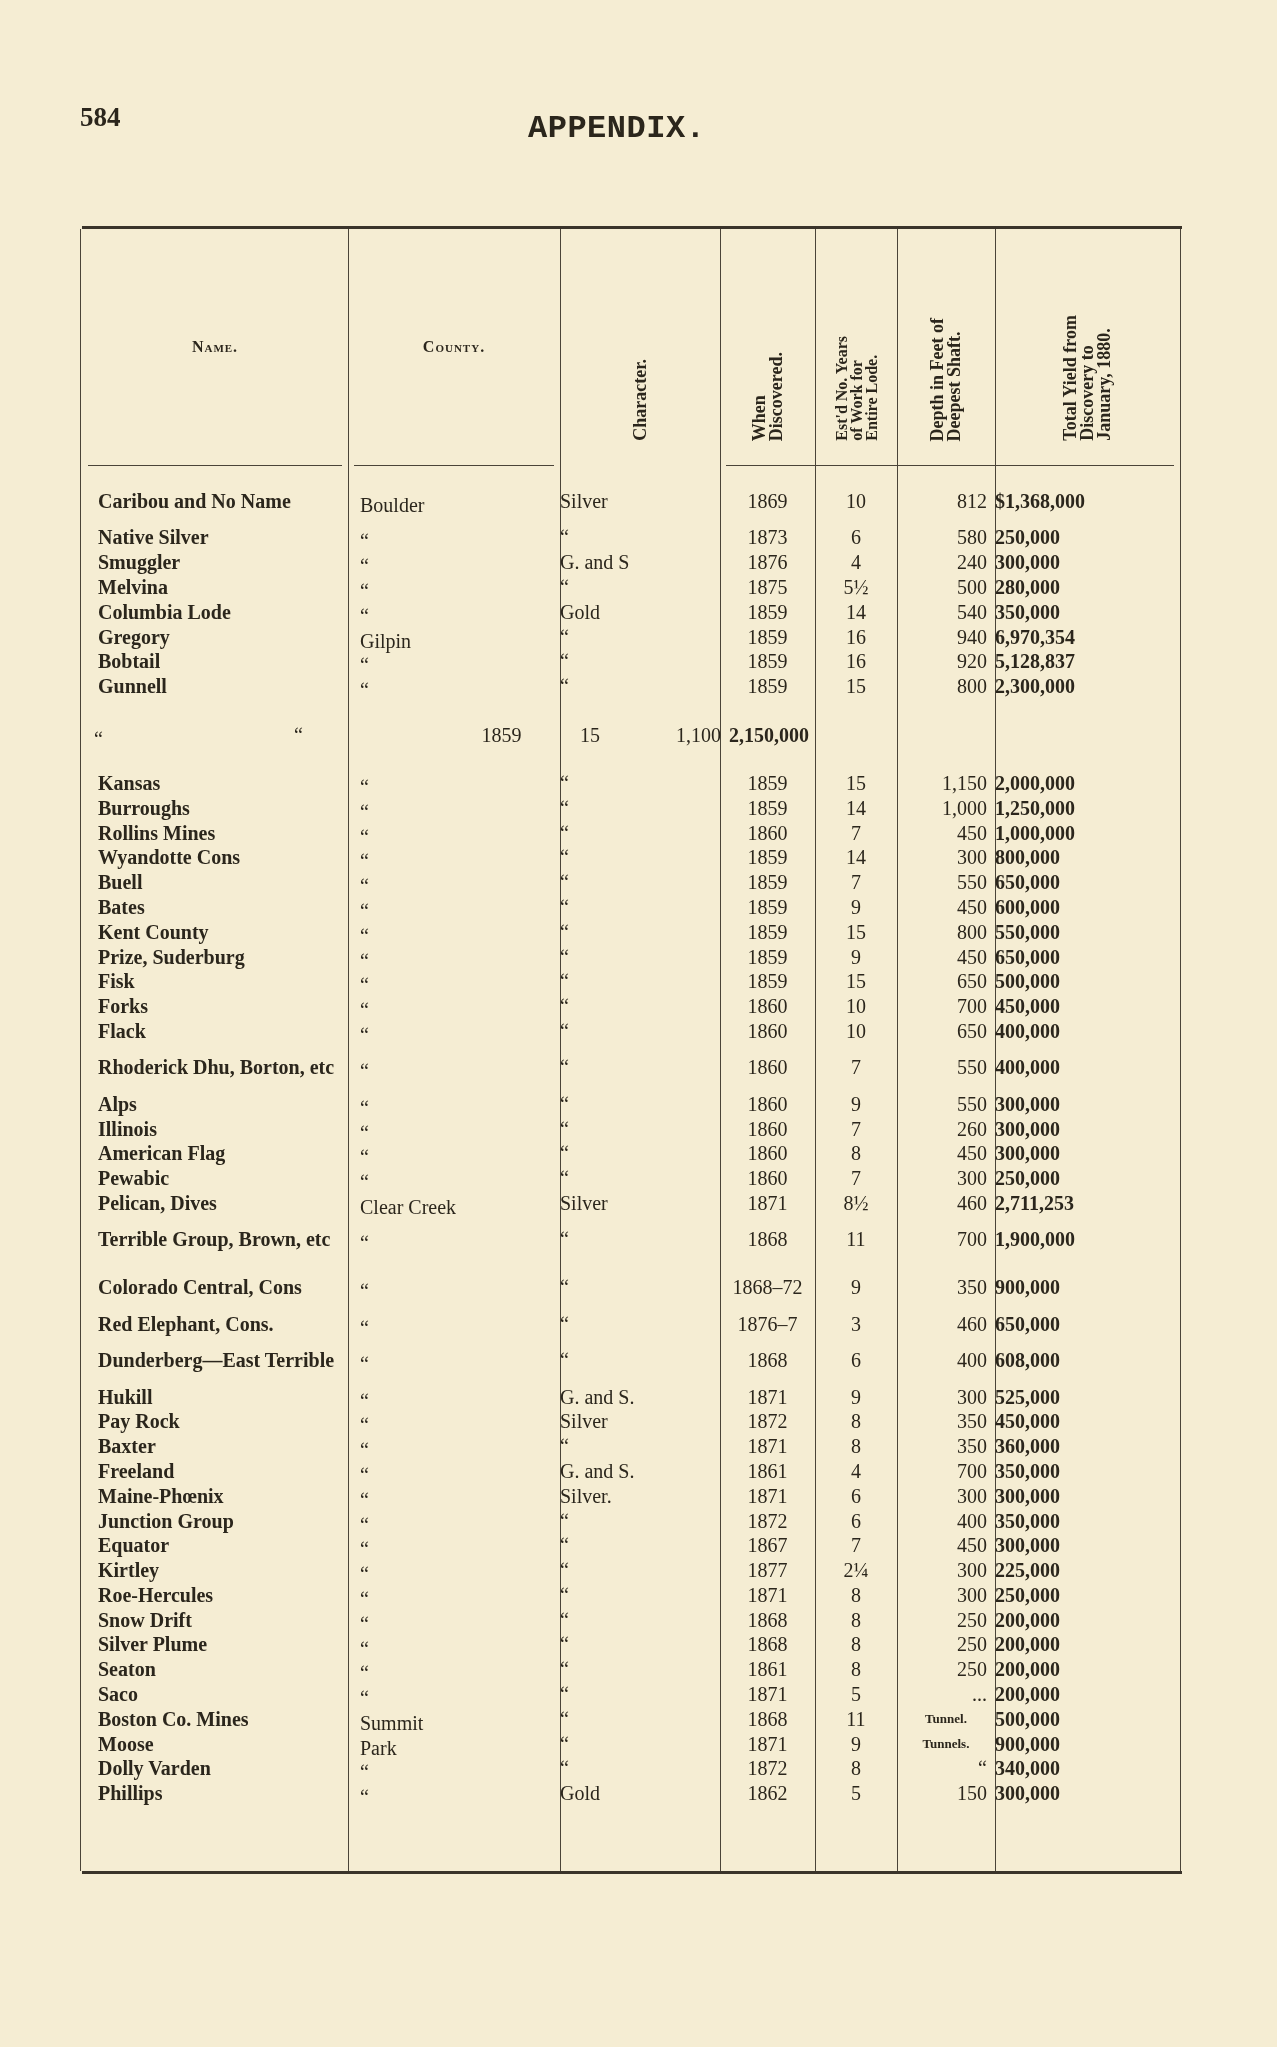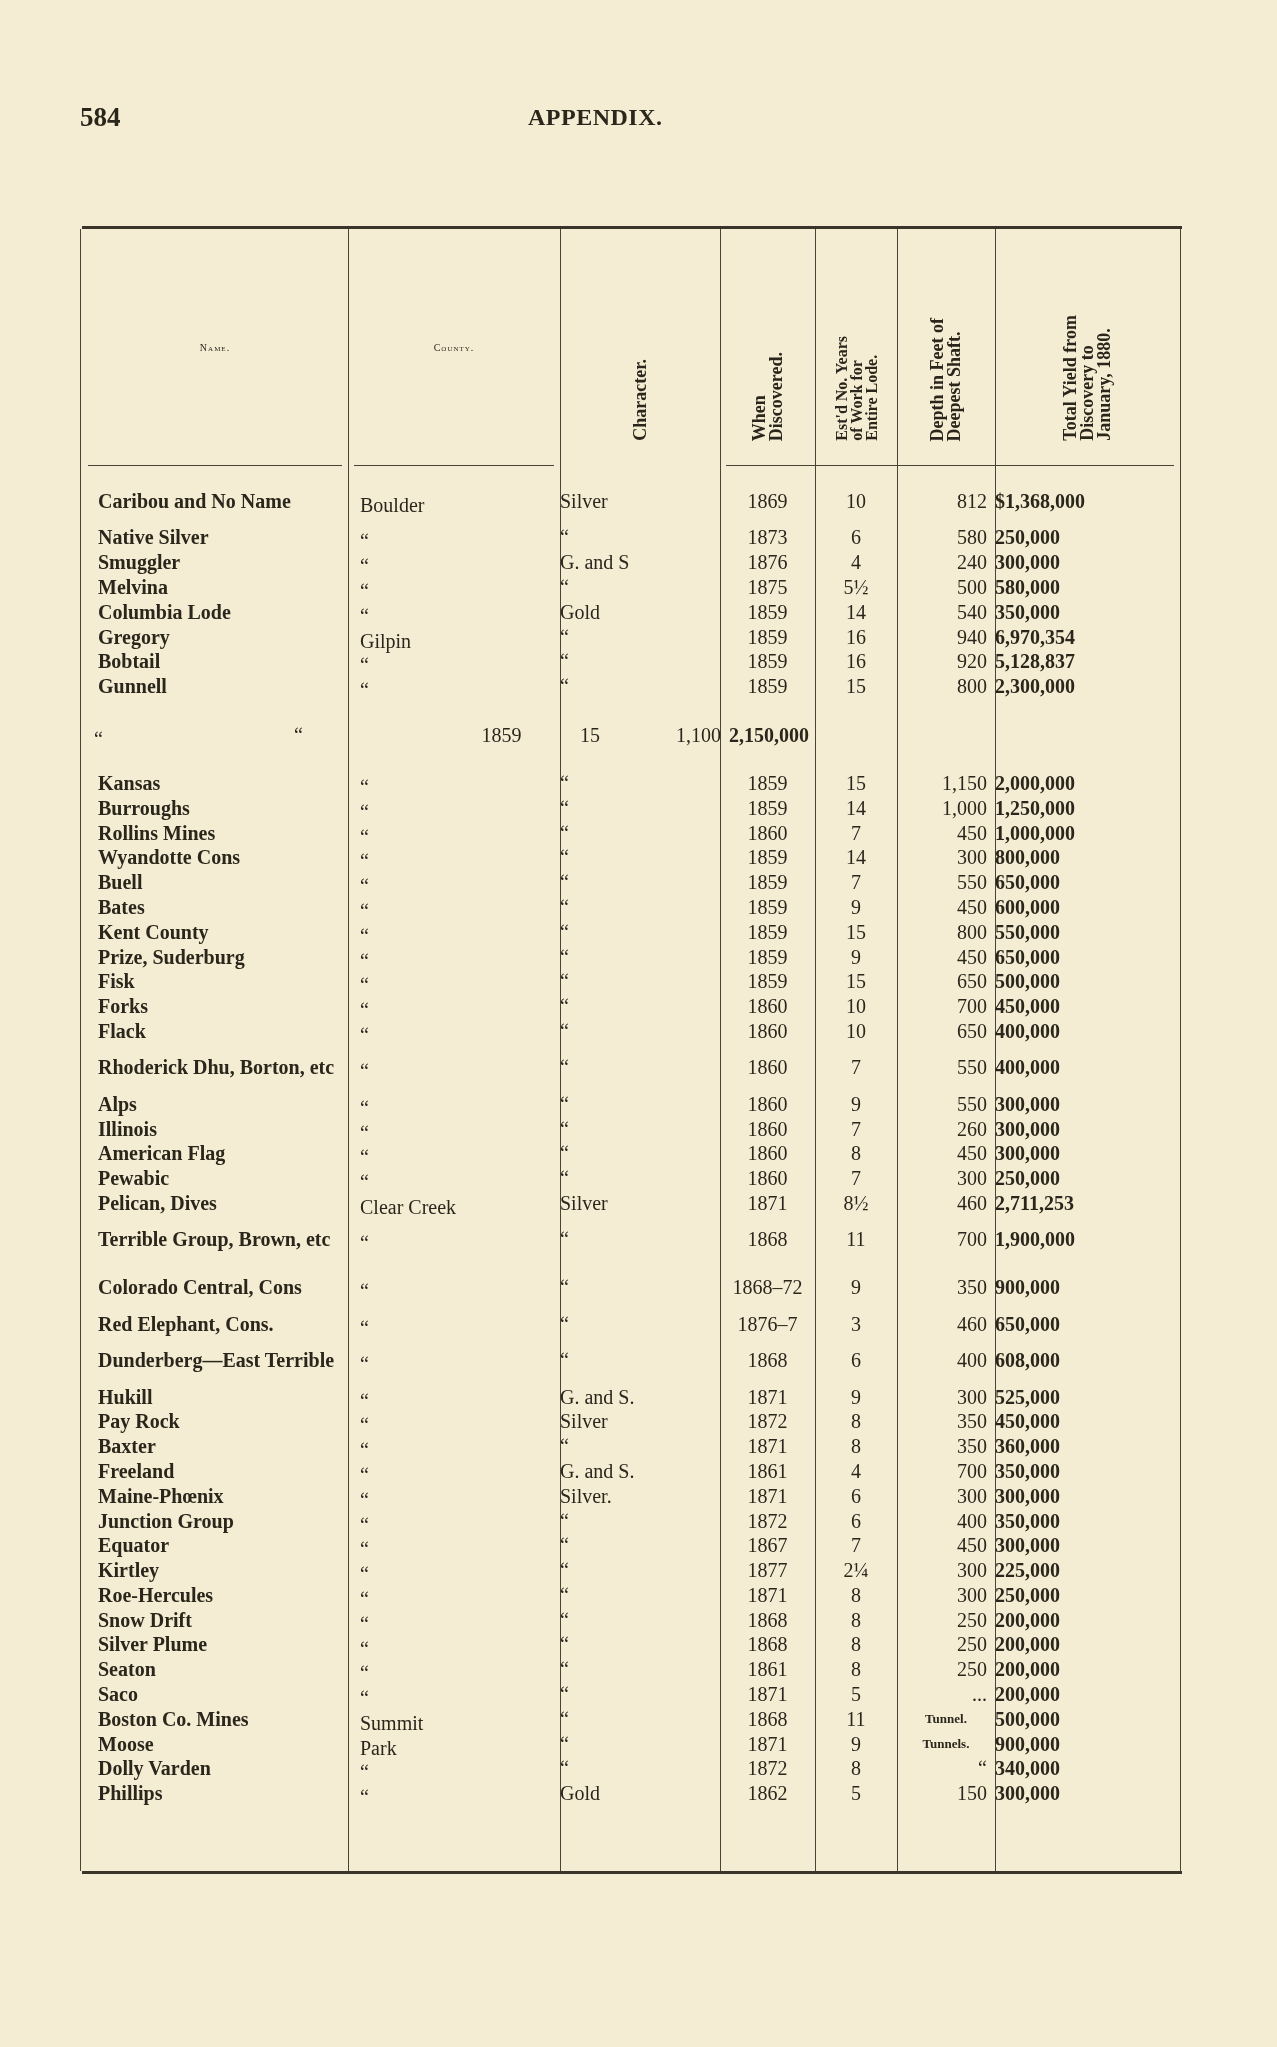--- a/index.html
+++ b/index.html
@@ -6,32 +6,32 @@
   body {
     width: 1277px; height: 2047px;
     background: #f5edd3;
     font-family: "Liberation Serif", "DejaVu Serif", serif;
     color: #2b261c;
     position: relative;
     overflow: hidden;
   }
   .page-header { position: absolute; top: 102px; left: 72px; width: 1110px; height: 32px; }
   .page-number { position: absolute; left: 8px; top: 0; font-size: 27px; font-weight: bold; }
-  .running-title { position: absolute; left: 456px; top: 2px; font-size: 24px; font-weight: bold; letter-spacing: 0.5px; }
+  .running-title { position: absolute; left: 456px; top: 8px; font-size: 32px; font-weight: bold; letter-spacing: 0.5px; font-family: Liberation Mono, monospace; }
 
   .table-wrap {
     position: absolute; left: 82px; top: 226px; width: 1100px; height: 1642px;
     border-top: 3px solid #3a342a;
     border-bottom: 3px solid #3a342a;
   }
   .vline { position: absolute; top: 0; bottom: 0; border-left: 1.5px solid #4a4438; }
   .hdr-rule { position: absolute; top: 236px; height: 0; border-top: 1.5px solid #4a4438; }
 
   .hdr { position: absolute; top: 0; height: 236px; display: flex; align-items: center; justify-content: center; }
-  .hdr-h { font-size: 10px; font-weight: normal; font-variant: small-caps; letter-spacing: 1px; }
+  .hdr-h { font-size: 16px; font-weight: bold; font-variant: small-caps; letter-spacing: 1px; }
   .hdr-v {
     writing-mode: vertical-rl; transform: rotate(180deg);
     font-size: 18px; font-weight: bold; line-height: 17px; text-align: left;
     white-space: pre-line;
   }
 
   .body { position: absolute; top: 248px; left: 0; right: 0; }
   .row { display: flex; align-items: center; font-size: 20px; line-height: 24px; }
   .row.tall2 { height: 48px; }
   .row.tall3 { height: 72px; }
@@ -126,21 +126,21 @@
         <div class="c c-depth">240</div>
         <div class="c c-total">300,000</div>
       </div>
       <div class="row single">
         <div class="c c-name">Melvina</div>
         <div class="c c-county">“</div>
         <div class="c c-char">“</div>
         <div class="c c-when">1875</div>
         <div class="c c-years">5½</div>
         <div class="c c-depth">500</div>
-        <div class="c c-total">580,000</div>
+        <div class="c c-total">280,000</div>
       </div>
       <div class="row single">
         <div class="c c-name">Columbia Lode</div>
         <div class="c c-county">“</div>
         <div class="c c-char">Gold</div>
         <div class="c c-when">1859</div>
         <div class="c c-years">14</div>
         <div class="c c-depth">540</div>
         <div class="c c-total">350,000</div>
       </div>

